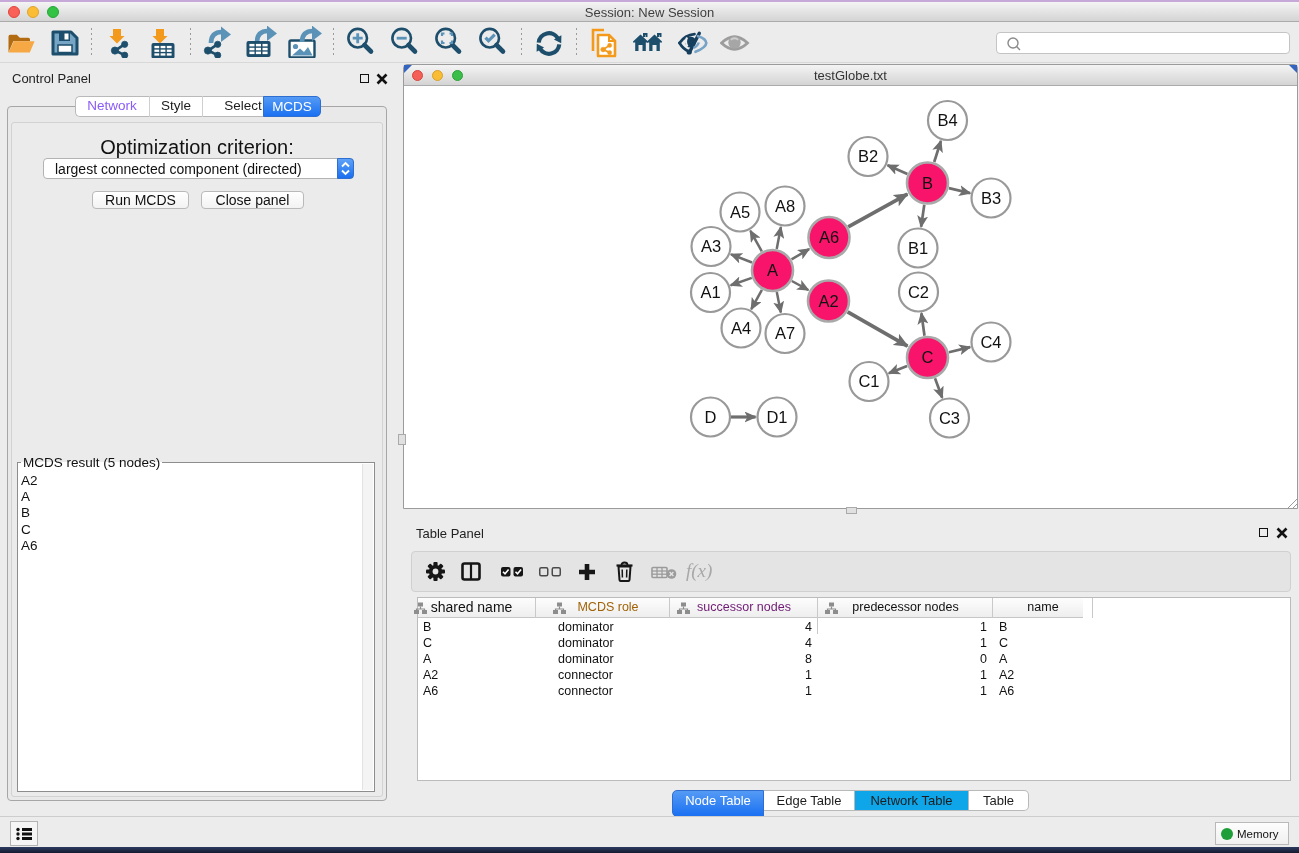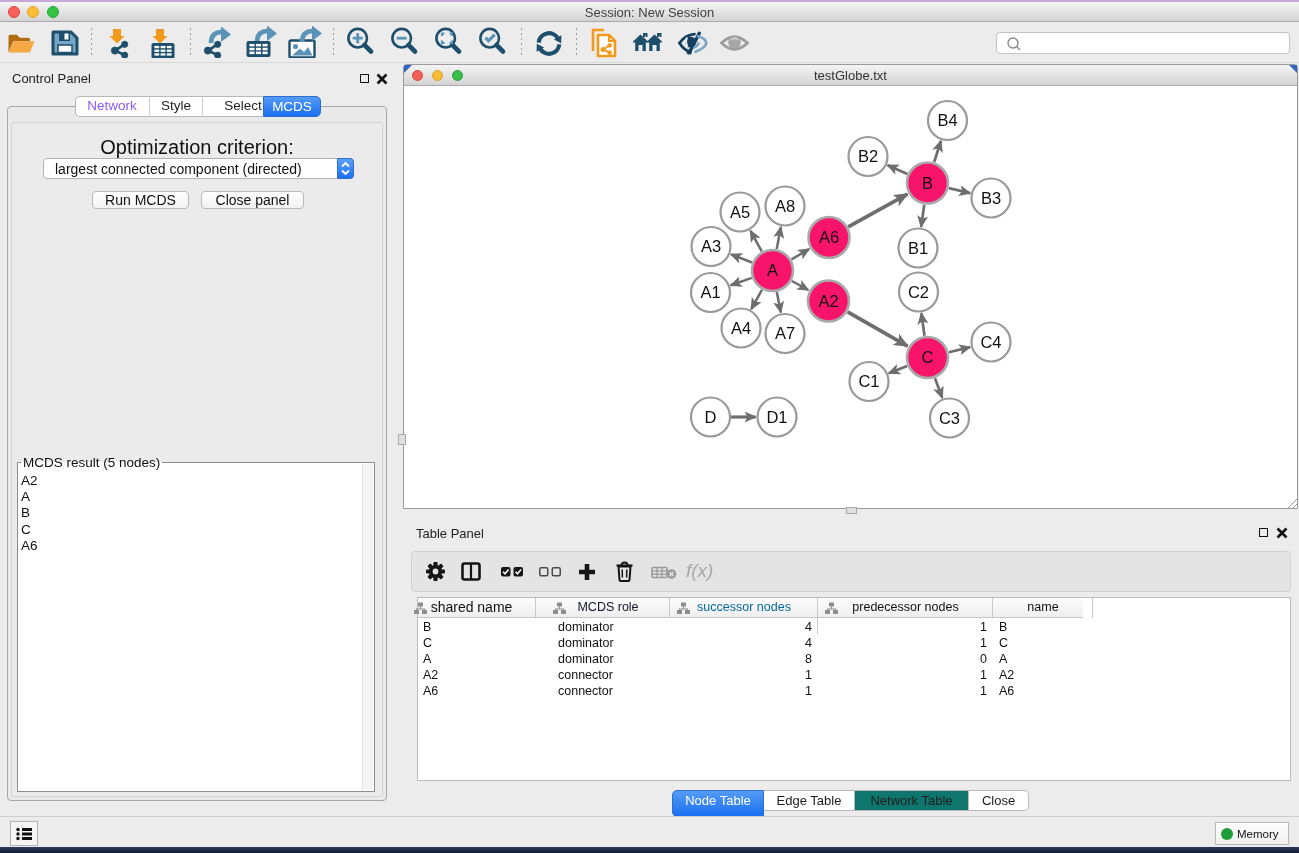--- a/index.html
+++ b/index.html
@@ -357,35 +357,35 @@
   </svg>
 <svg class="abs" style="left:651px;top:566px" width="26" height="13">
     <rect x="1" y="1.5" width="15" height="10" rx="1" fill="none" stroke="#9b9b9b" stroke-width="1.6"></rect>
 <line x1="1" y1="5" x2="16" y2="5" stroke="#9b9b9b" stroke-width="1.3"></line>
     <line x1="1" y1="8.2" x2="16" y2="8.2" stroke="#9b9b9b" stroke-width="1.3"></line>
 <line x1="6" y1="1.5" x2="6" y2="11.5" stroke="#9b9b9b" stroke-width="1.3"></line>
     <line x1="11" y1="1.5" x2="11" y2="11.5" stroke="#9b9b9b" stroke-width="1.3"></line>
 <circle cx="20.5" cy="8" r="4.8" fill="#9b9b9b"></circle>
     <path d="M18.6,6.1 L22.4,9.9 M22.4,6.1 L18.6,9.9" stroke="#e4e4e4" stroke-width="1.4"></path>
   </svg>
-<div class="abs" style="left:686px;top:560px;font-family:Liberation Sans, sans-serif;font-style:italic;font-size:19px;color:#a8a8a8"><i>f(x)</i></div>
+<div class="abs" style="left:686px;top:560px;font-family:Liberation Serif, serif;font-style:italic;font-size:19px;color:#a8a8a8"><i>f(x)</i></div>
 <div class="abs" style="left:418px;top:598px;width:665px;height:20px;background:linear-gradient(#fdfdfd,#eee);border-bottom:1px solid #c6c6c6"></div>
 <div class="abs" style="left:408px;top:598px;width:128px;height:20px;border-right:1px solid #c9c9c9;font-size:14px;color:#111;text-align:center;line-height:19px"><svg width="13" height="12" style="position:absolute;left:6px;top:4px">
       <rect x="4" y="0.5" width="5" height="4" fill="#8d8d8d"></rect>
       <path d="M6.5,4.5 L6.5,7 M2.5,9.5 L2.5,7 L10.5,7 L10.5,9.5" stroke="#8d8d8d" fill="none" stroke-width="1.2"></path>
       <rect x="0" y="8" width="5" height="4" fill="#8d8d8d"></rect>
       <rect x="8" y="8" width="5" height="4" fill="#8d8d8d"></rect>
     </svg>shared name</div>
-<div class="abs" style="left:547px;top:598px;width:123px;height:20px;border-right:1px solid #c9c9c9;font-size:12.5px;color:#0f172a;text-align:center;line-height:19px"><svg width="13" height="12" style="position:absolute;left:6px;top:4px">
+<div class="abs" style="left:547px;top:598px;width:123px;height:20px;border-right:1px solid #c9c9c9;font-size:12.5px;color:#a16207;text-align:center;line-height:19px"><svg width="13" height="12" style="position:absolute;left:6px;top:4px">
       <rect x="4" y="0.5" width="5" height="4" fill="#8d8d8d"></rect>
       <path d="M6.5,4.5 L6.5,7 M2.5,9.5 L2.5,7 L10.5,7 L10.5,9.5" stroke="#8d8d8d" fill="none" stroke-width="1.2"></path>
       <rect x="0" y="8" width="5" height="4" fill="#8d8d8d"></rect>
       <rect x="8" y="8" width="5" height="4" fill="#8d8d8d"></rect>
     </svg>MCDS role</div>
-<div class="abs" style="left:671px;top:598px;width:147px;height:36px;border-right:1px solid #c9c9c9;font-size:12.5px;color:#0369a1;text-align:center;line-height:19px"><svg width="13" height="12" style="position:absolute;left:6px;top:4px">
+<div class="abs" style="left:671px;top:598px;width:147px;height:36px;border-right:1px solid #c9c9c9;font-size:12.5px;color:#701a75;text-align:center;line-height:19px"><svg width="13" height="12" style="position:absolute;left:6px;top:4px">
       <rect x="4" y="0.5" width="5" height="4" fill="#8d8d8d"></rect>
       <path d="M6.5,4.5 L6.5,7 M2.5,9.5 L2.5,7 L10.5,7 L10.5,9.5" stroke="#8d8d8d" fill="none" stroke-width="1.2"></path>
       <rect x="0" y="8" width="5" height="4" fill="#8d8d8d"></rect>
       <rect x="8" y="8" width="5" height="4" fill="#8d8d8d"></rect>
     </svg>successor nodes</div>
 <div class="abs" style="left:819px;top:598px;width:174px;height:20px;border-right:1px solid #c9c9c9;font-size:12.5px;color:#111;text-align:center;line-height:19px"><svg width="13" height="12" style="position:absolute;left:6px;top:4px">
       <rect x="4" y="0.5" width="5" height="4" fill="#8d8d8d"></rect>
       <path d="M6.5,4.5 L6.5,7 M2.5,9.5 L2.5,7 L10.5,7 L10.5,9.5" stroke="#8d8d8d" fill="none" stroke-width="1.2"></path>
       <rect x="0" y="8" width="5" height="4" fill="#8d8d8d"></rect>
       <rect x="8" y="8" width="5" height="4" fill="#8d8d8d"></rect>
@@ -412,22 +412,22 @@
 <div class="abs" style="left:818px;top:668px;width:169px;text-align:right;font-size:12.5px;color:#111">1</div>
 <div class="abs" style="left:999px;top:668px;font-size:12.5px;color:#111">A2</div>
 <div class="abs" style="left:423px;top:684px;font-size:12.5px;color:#111">A6</div>
 <div class="abs" style="left:558px;top:684px;font-size:12.5px;color:#111">connector</div>
 <div class="abs" style="left:670px;top:684px;width:142px;text-align:right;font-size:12.5px;color:#111">1</div>
 <div class="abs" style="left:818px;top:684px;width:169px;text-align:right;font-size:12.5px;color:#111">1</div>
 <div class="abs" style="left:999px;top:684px;font-size:12.5px;color:#111">A6</div>
 
 <div class="abs" style="left:672px;top:790px;width:92px;height:27px;background:linear-gradient(#559bf5,#1a70f2);border:1px solid #2e6ed0;border-radius:5px 0 0 5px;color:#fff;text-align:center;font-size:13px;line-height:20px">Node Table</div>
 <div class="abs" style="left:764px;top:790px;width:91px;height:21px;background:#fff;border:1px solid #b9b9b9;border-left:none;text-align:center;font-size:13px;line-height:20px;color:#1d1d1d">Edge Table</div>
-<div class="abs" style="left:855px;top:790px;width:114px;height:21px;background:#0f766e;border:1px solid #b9b9b9;border-left:none;text-align:center;font-size:13px;line-height:20px;color:#1d1d1d">Network Table</div>
-<div class="abs" style="left:969px;top:790px;width:60px;height:21px;background:#fff;border:1px solid #b9b9b9;border-left:none;border-radius:0 5px 5px 0;text-align:center;font-size:13px;line-height:20px;color:#1d1d1d">Close</div>
+<div class="abs" style="left:855px;top:790px;width:114px;height:21px;background:#0ea5e9;border:1px solid #b9b9b9;border-left:none;text-align:center;font-size:13px;line-height:20px;color:#1d1d1d">Network Table</div>
+<div class="abs" style="left:969px;top:790px;width:60px;height:21px;background:#fff;border:1px solid #b9b9b9;border-left:none;border-radius:0 5px 5px 0;text-align:center;font-size:13px;line-height:20px;color:#1d1d1d">Table</div>
 
 <div class="abs" style="left:0;top:816px;width:1299px;height:1px;background:#cdcdcd"></div>
 <div class="abs" style="left:10px;top:821px;width:28px;height:25px;background:#f5f5f5;border:1px solid #b3b3b3"></div>
 <svg class="abs" style="left:16px;top:827px" width="16" height="14">
 <circle cx="2" cy="2.5" r="1.7" fill="#111"></circle>
     <rect x="6" y="1" width="10" height="3" fill="#111"></rect>
 <circle cx="2" cy="7" r="1.7" fill="#111"></circle>
     <rect x="6" y="5.5" width="10" height="3" fill="#111"></rect>
 <circle cx="2" cy="11.5" r="1.7" fill="#111"></circle>
     <rect x="6" y="10" width="10" height="3" fill="#111"></rect>

